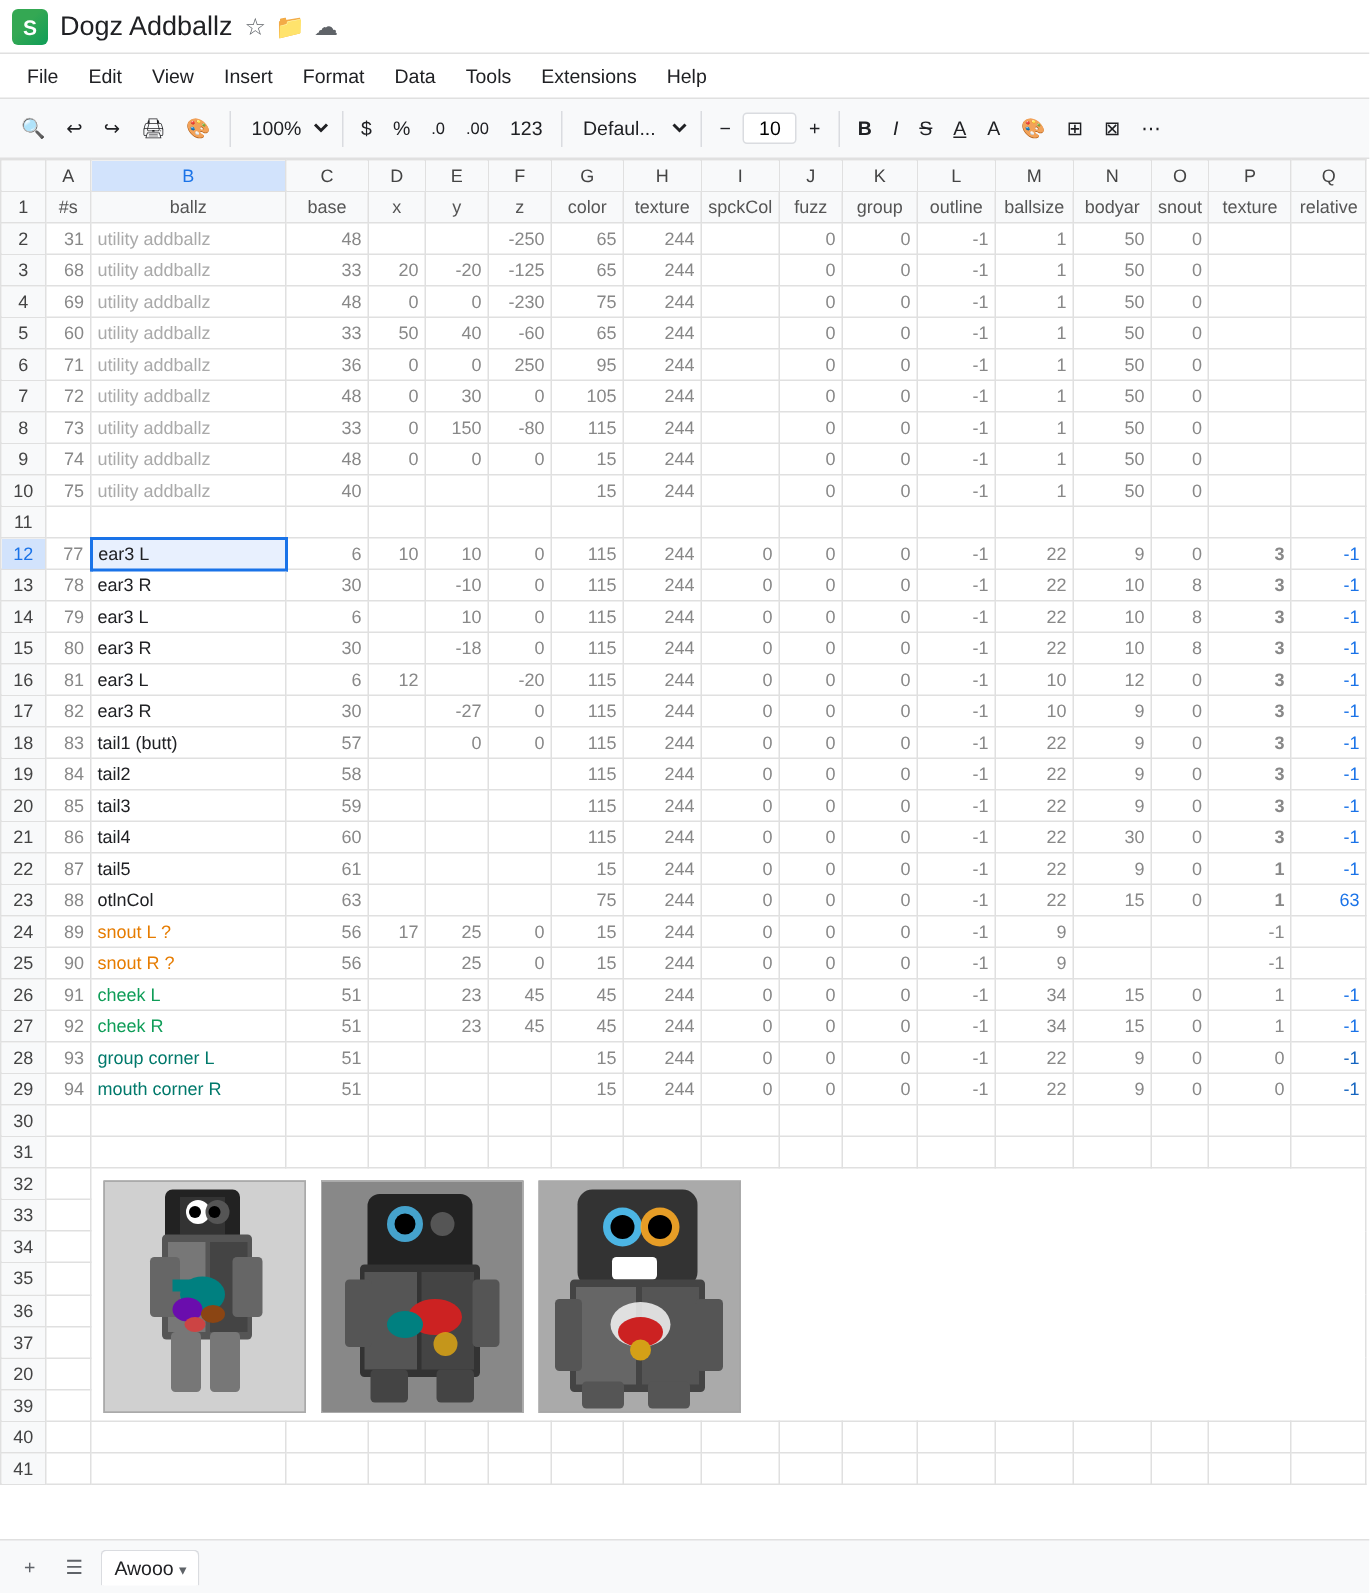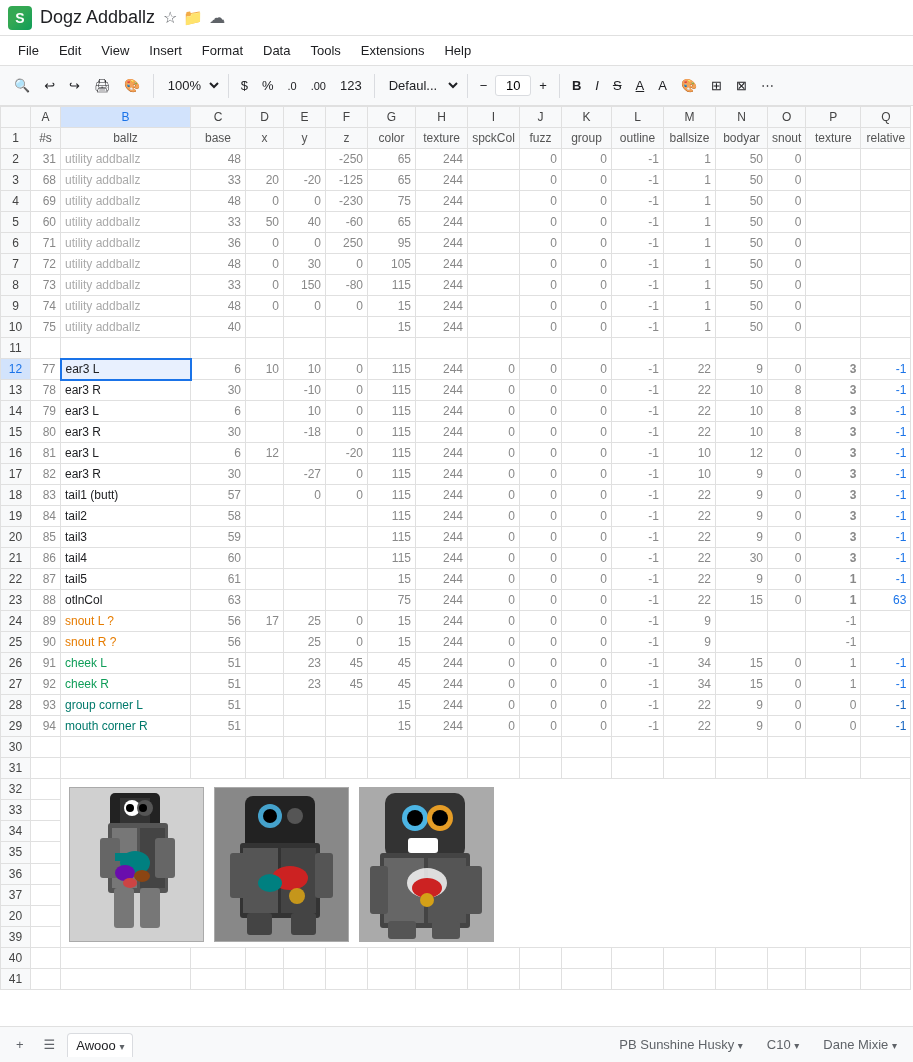--- a/index.html
+++ b/index.html
@@ -988,19 +988,14 @@
   </div>
 
   <div class="sheet-tabs">
     <button class="sheet-tab-btn">+</button>
     <button class="sheet-tab-btn">☰</button>
     <div class="sheet-tab-menu">
       <button class="sheet-tab-btn sheet-tab-active">
         Awooo <span class="tab-arrow">▾</span>
       </button>
     </div>
-    <div class="sheet-tab-right">
-      <button class="sheet-tab-btn">PB Sunshine Husky <span class="tab-arrow">▾</span></button>
-      <button class="sheet-tab-btn">C10 <span class="tab-arrow">▾</span></button>
-      <button class="sheet-tab-btn">Dane Mixie <span class="tab-arrow">▾</span></button>
-    </div>
   </div>
 </div>
 
 </body></html>

